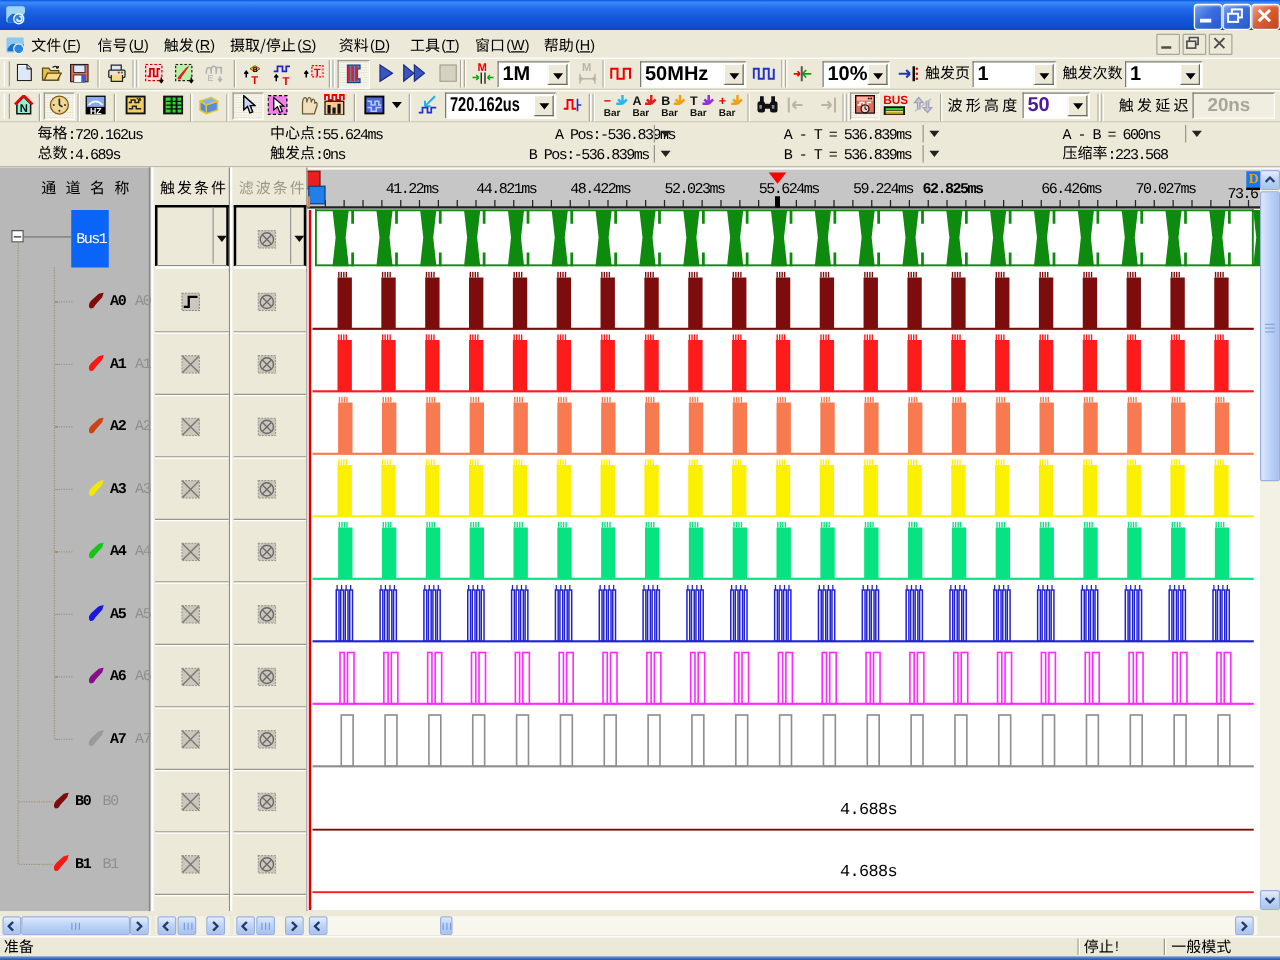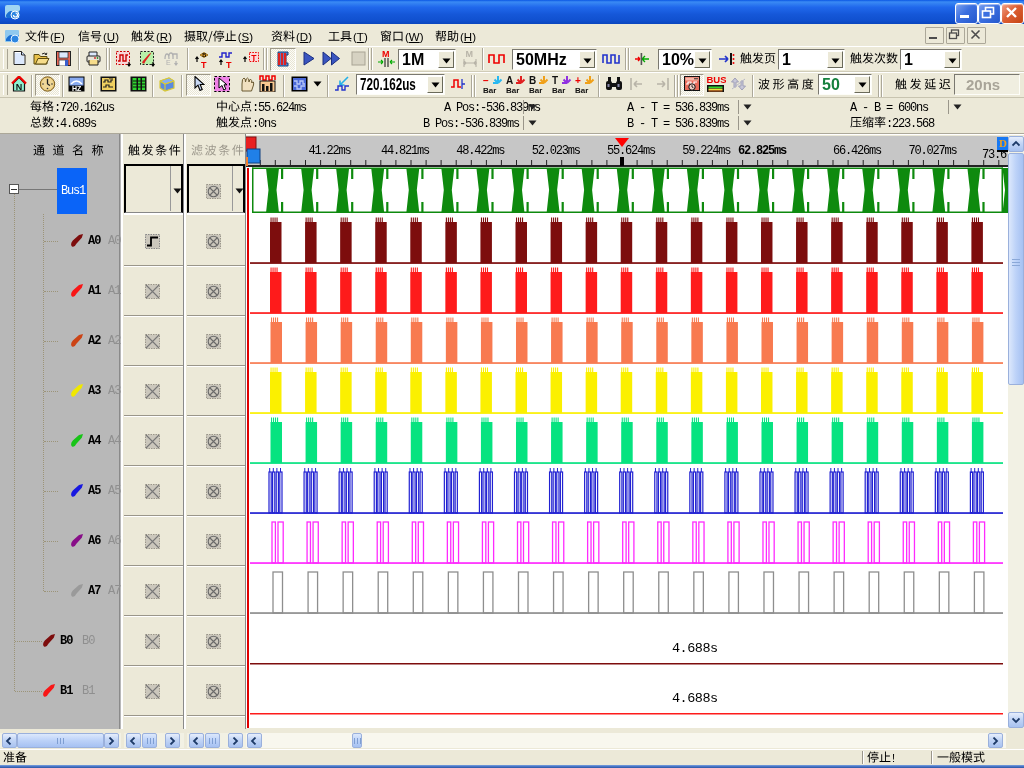--- a/index.html
+++ b/index.html
@@ -370,21 +370,21 @@
       <rect x="2.5" y="15.4" width="14" height="1" fill="#f08030"></rect>
     </svg>
 <svg class="ab" style="left:729px;top:76px" width="19" height="16" viewBox="0 0 19 16">
       <path d="M5 2 L5 7 L2.5 7 L6 11 L9.5 7 L7 7 L7 2 Z" fill="#c8c8d8" stroke="#a0a0b8" transform="rotate(180 6 6.5)"></path>
       <path d="M12 5 L12 10 L9.5 10 L13 14 L16.5 10 L14 10 L14 5 Z" fill="#c8c8d8" stroke="#a0a0b8"></path>
       <path d="M3 13 L16 3" stroke="#b8b8c8" stroke-width="1"></path>
     </svg>
 <div class="ab" style="left:752px;top:75px;width:1px;height:22px;background:#aca899"></div>
 <div class="ab" style="left:753px;top:75px;width:1px;height:22px;background:#fff"></div>
 <div class="ab" style="left:818px;top:74px;width:54px;height:21px;background:#fff;border:1px solid;border-color:#7a7870 #fdfdf8 #fdfdf8 #7a7870;box-sizing:border-box"></div>
-<div class="ab" style="left:822px;top:76px;font-family:'Liberation Sans',sans-serif;font-weight:bold;font-size:16px;color:#15803d;white-space:pre;transform:scaleX(1.0);transform-origin:0 0">50</div>
+<div class="ab" style="left:822px;top:76px;font-family:'Liberation Sans',sans-serif;font-weight:bold;font-size:16px;color:#4c1d95;white-space:pre;transform:scaleX(1.0);transform-origin:0 0">50</div>
 <div class="ab" style="left:854px;top:76px;width:16px;height:17px;background:#ece9d8;border:1px solid;border-color:#fff #6a6a5a #6a6a5a #fff;box-sizing:border-box"></div>
 <svg class="ab" style="left:858px;top:82px" width="9" height="6" viewBox="0 0 9 6">
       <path d="M0.5 0.5 L8.5 0.5 L4.5 5.5 Z" fill="#000"></path>
     </svg>
 <div class="ab" style="left:878px;top:75px;width:1px;height:22px;background:#aca899"></div>
 <div class="ab" style="left:879px;top:75px;width:1px;height:22px;background:#fff"></div>
 <div class="ab" style="left:881px;top:75px;width:1px;height:22px;background:#aca899"></div>
 <div class="ab" style="left:882px;top:75px;width:1px;height:22px;background:#fff"></div>
 <div class="ab" style="left:954px;top:74px;width:66px;height:21px;background:#f0eee0;border:1px solid;border-color:#7a7870 #fdfdf8 #fdfdf8 #7a7870;box-sizing:border-box"></div>
 <div class="ab" style="left:966px;top:76px;font-family:'Liberation Sans',sans-serif;font-weight:bold;font-size:15px;color:#a8a498;white-space:pre">20ns</div>

